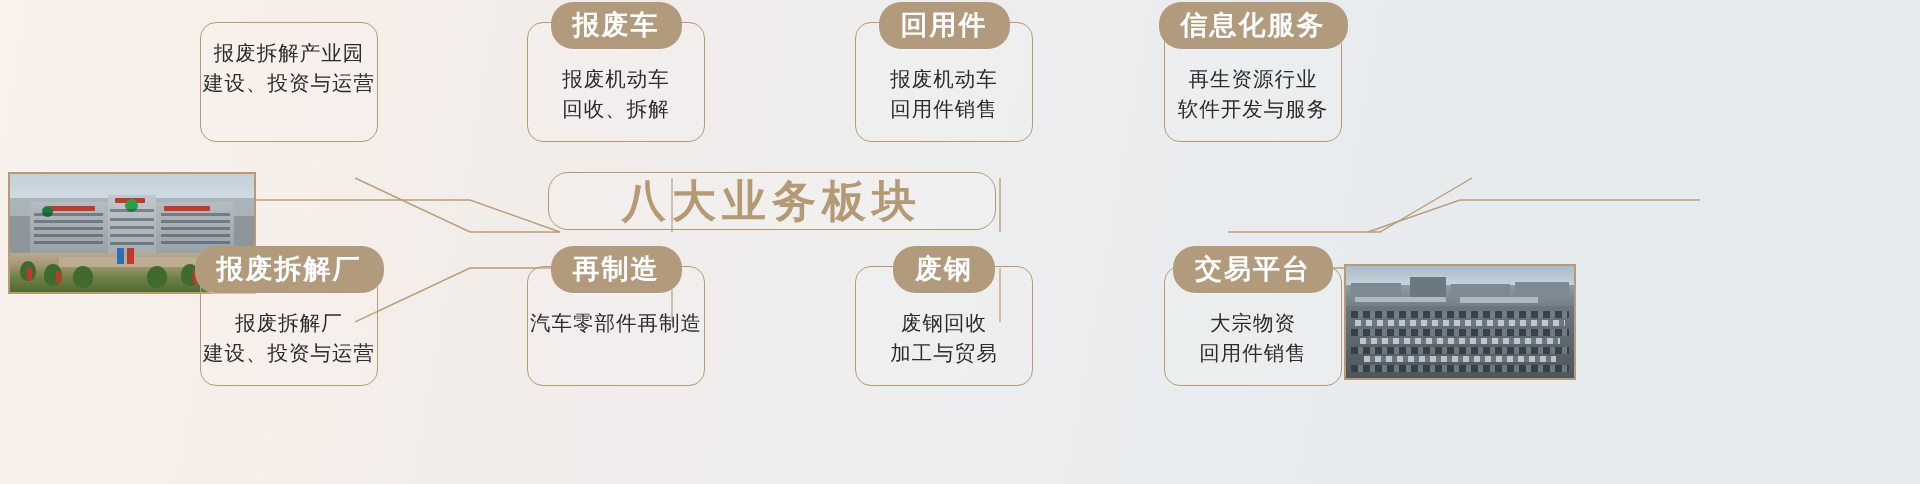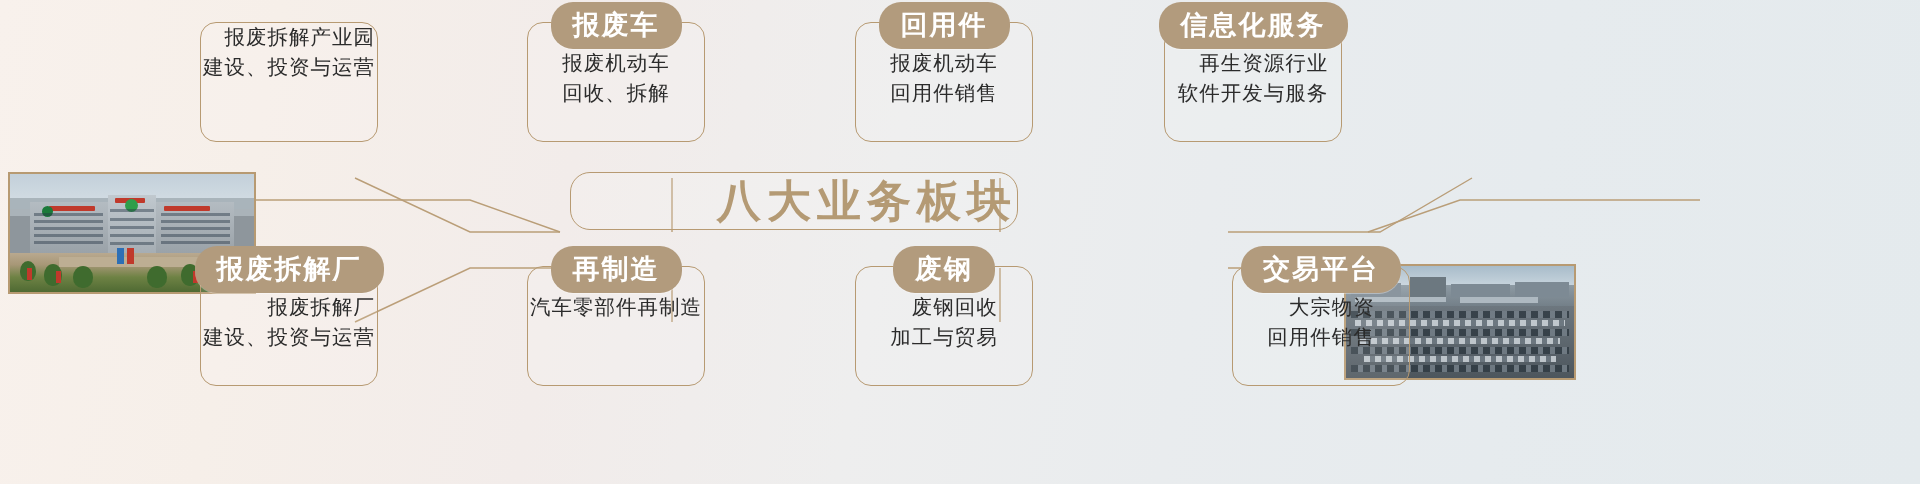--- a/index.html
+++ b/index.html
@@ -61,39 +61,39 @@
     font-size: 27px;
     font-weight: bold;
     line-height: 1;
     padding: 9px 22px 11px 22px;
     letter-spacing: 2px;
     white-space: nowrap;
     box-shadow: 0 1px 0 rgba(255,255,255,0.35);
   }
 
   .card-desc {
-    text-align: right;
+    margin-top: 16px;
+    text-align: center;
     color: #2b2b2b;
     font-size: 20.5px;
     line-height: 1.45;
     letter-spacing: 1px;
     white-space: pre-line;
   }
 
   
   #center-node {
     position: absolute;
     box-sizing: border-box;
     border: 1.8px solid #b79a72;
     border-radius: 20px;
     background: rgba(255,255,255,0.12);
     display: flex;
     align-items: center;
-    justify-content: flex-end;
-    margin-left: 22px;
+    justify-content: center;
   }
   #center-title {
     color: #b49a74;
     font-size: 44px;
     font-weight: bold;
     letter-spacing: 6px;
     line-height: 1;
     white-space: nowrap;
   }
 
@@ -260,19 +260,19 @@
     <div class="pill">废钢</div>
     <div class="card-desc">废钢回收
 加工与贸易</div>
   </div>
 
   <div class="card" style="left:527px; top:266px; width:178px; height:120px;">
     <div class="pill">再制造</div>
     <div class="card-desc">汽车零部件再制造</div>
   </div>
 
-  <div class="card" style="left:1232px; top:266px; width:178px; height:120px;">
+  <div class="card" style="left:1164px; top:266px; width:178px; height:120px;">
     <div class="pill">交易平台</div>
     <div class="card-desc">大宗物资
 回用件销售</div>
   </div>
 
 </div>
 
 </body></html>

